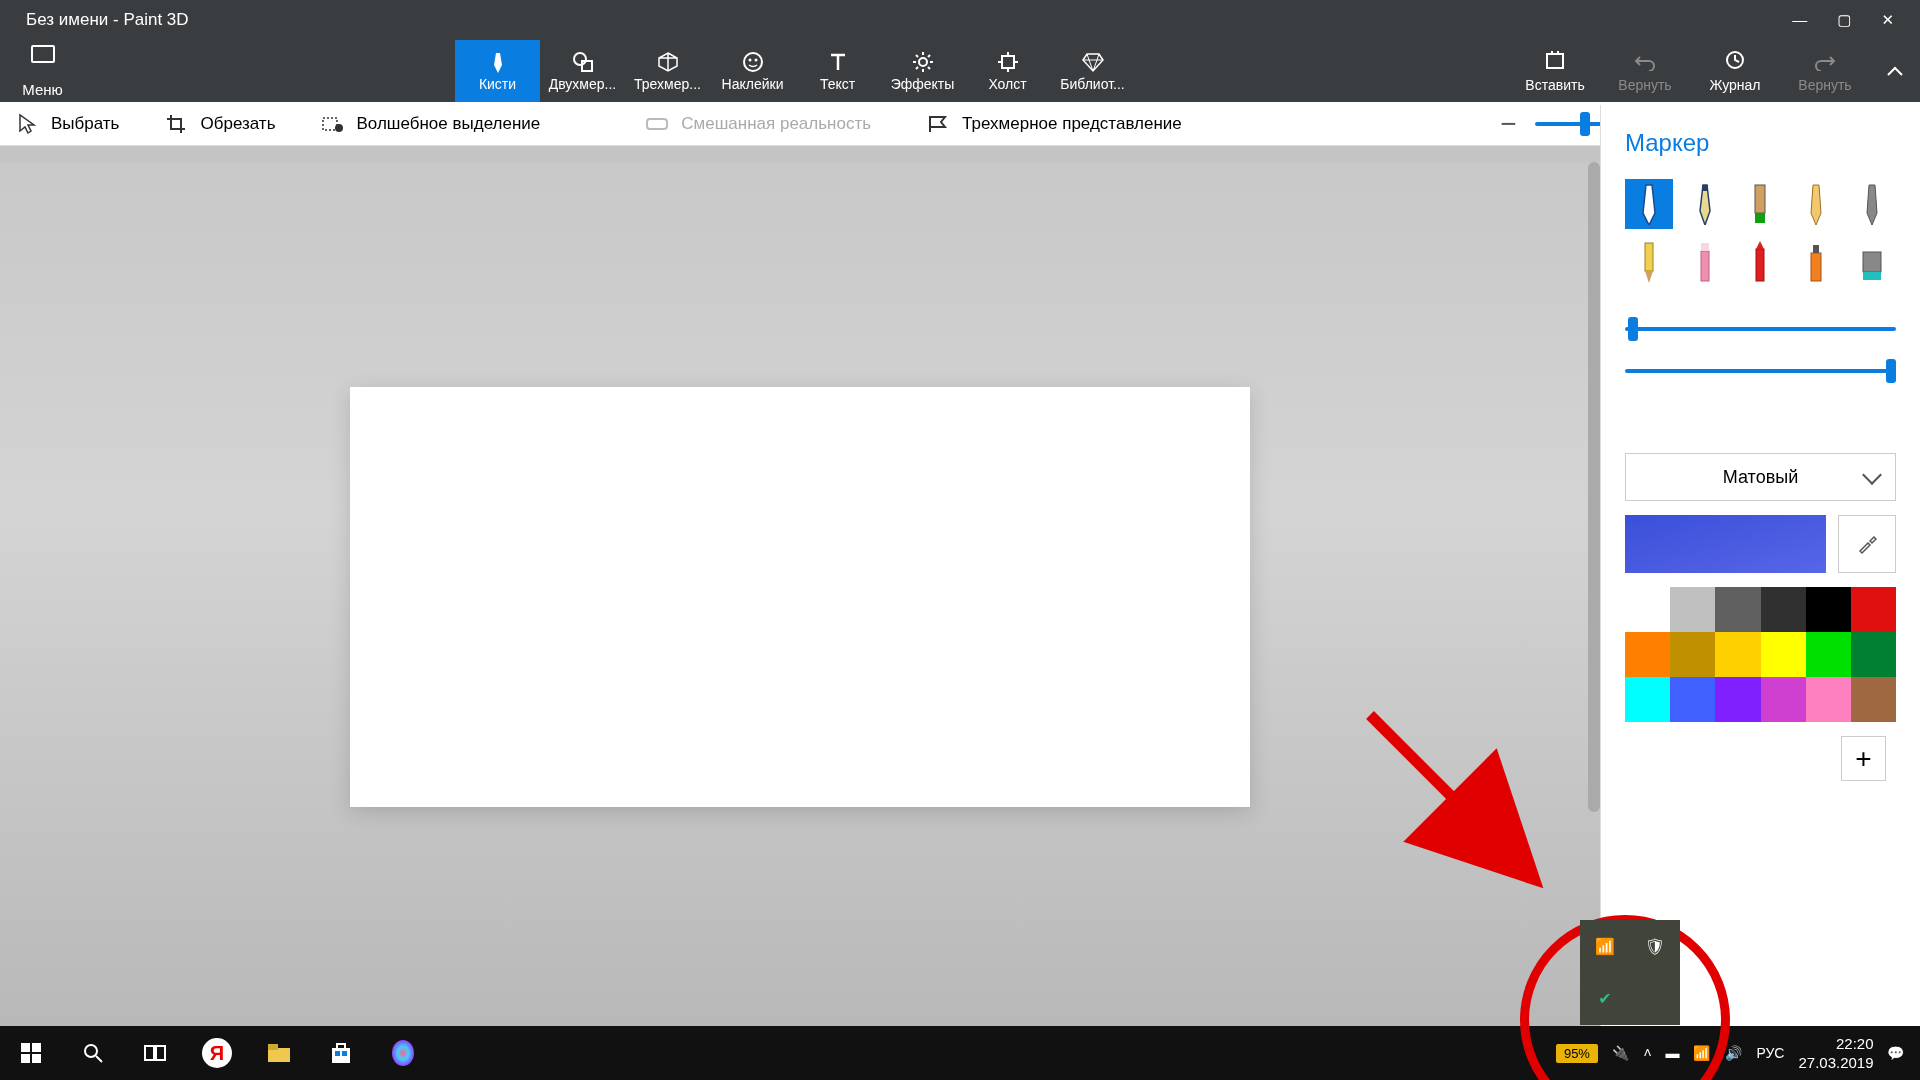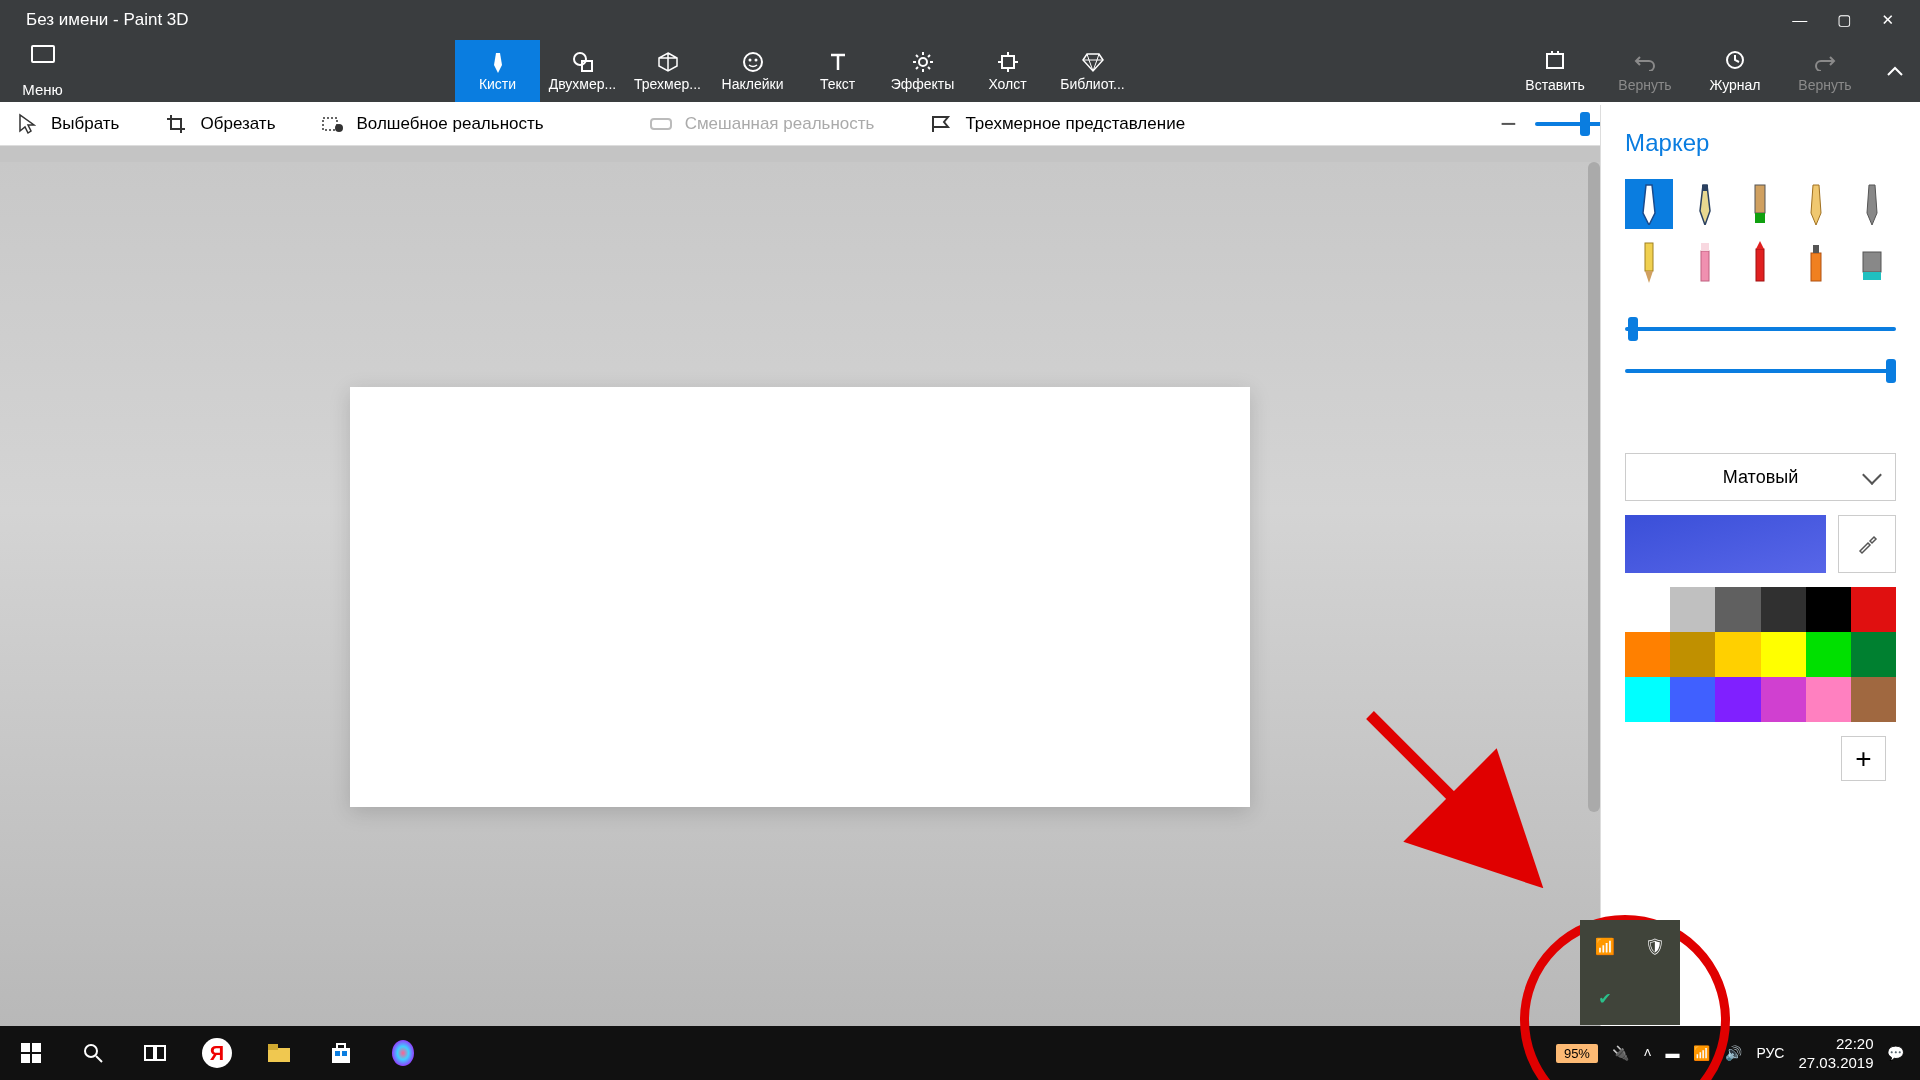--- a/index.html
+++ b/index.html
@@ -66,21 +66,21 @@
 .circle { position: absolute; top: 915px; left: 1520px; width: 210px; height: 210px; border: 9px solid #e00000; border-radius: 50%; z-index: 50; pointer-events: none; }
 
 
 .traypopup { position: absolute; bottom: 55px; left: 1580px; width: 100px; height: 105px; background: #40443a; z-index: 60; display: grid; grid-template-columns: 1fr 1fr; grid-template-rows: 1fr 1fr; align-items: center; justify-items: center; }
 .traypopup .ti { color: #fff; font-size: 16px; }
 
 
 .taskbar { position: absolute; bottom: 0; left: 0; width: 100%; height: 54px; background: #111; display: flex; align-items: center; z-index: 40; }
 .tbtn { width: 62px; height: 54px; display: flex; align-items: center; justify-content: center; color: #fff; font-size: 20px; cursor: pointer; }
 .tright { margin-left: auto; display: flex; align-items: center; gap: 14px; padding-right: 15px; color: #fff; font-size: 14px; }
-.battery { background: #fdba74; color: #000; padding: 2px 8px; font-size: 13px; border-radius: 2px; }
+.battery { background: #eab308; color: #000; padding: 2px 8px; font-size: 13px; border-radius: 2px; }
 .clock { text-align: right; line-height: 1.3; font-size: 15px; }
 </style>
 </head>
 <body>
 
 <div class="titlebar">
   <div class="titlebar-left">Без имени - Paint 3D</div>
   <div class="titlebar-right">
     <span class="win-btn">—</span>
     <span class="win-btn">▢</span>
@@ -231,21 +231,21 @@
       </div>
     <span>Обрезать</span>
   </div>
   <div class="sbtn">
     <div class="sic">
         <svg width="24" height="20" viewBox="0 0 24 20">
           <rect x="2" y="4" width="14" height="12" fill="none" stroke="#333" stroke-width="1.5" stroke-dasharray="2 2"></rect>
           <circle cx="18" cy="14" r="4" fill="#333"></circle>
         </svg>
       </div>
-    <span>Волшебное реальность</span>
+    <span>Волшебное выделение</span>
   </div>
   <div class="sbtn dis" style="margin-left:60px;">
     <div class="sic">
         <svg width="24" height="18" viewBox="0 0 24 18">
           <rect x="2" y="4" width="20" height="10" rx="3" fill="none" stroke="#bbb" stroke-width="2"></rect>
         </svg>
       </div>
     <span>Смешанная реальность</span>
   </div>
   <div class="sbtn" style="margin-left:10px;">

